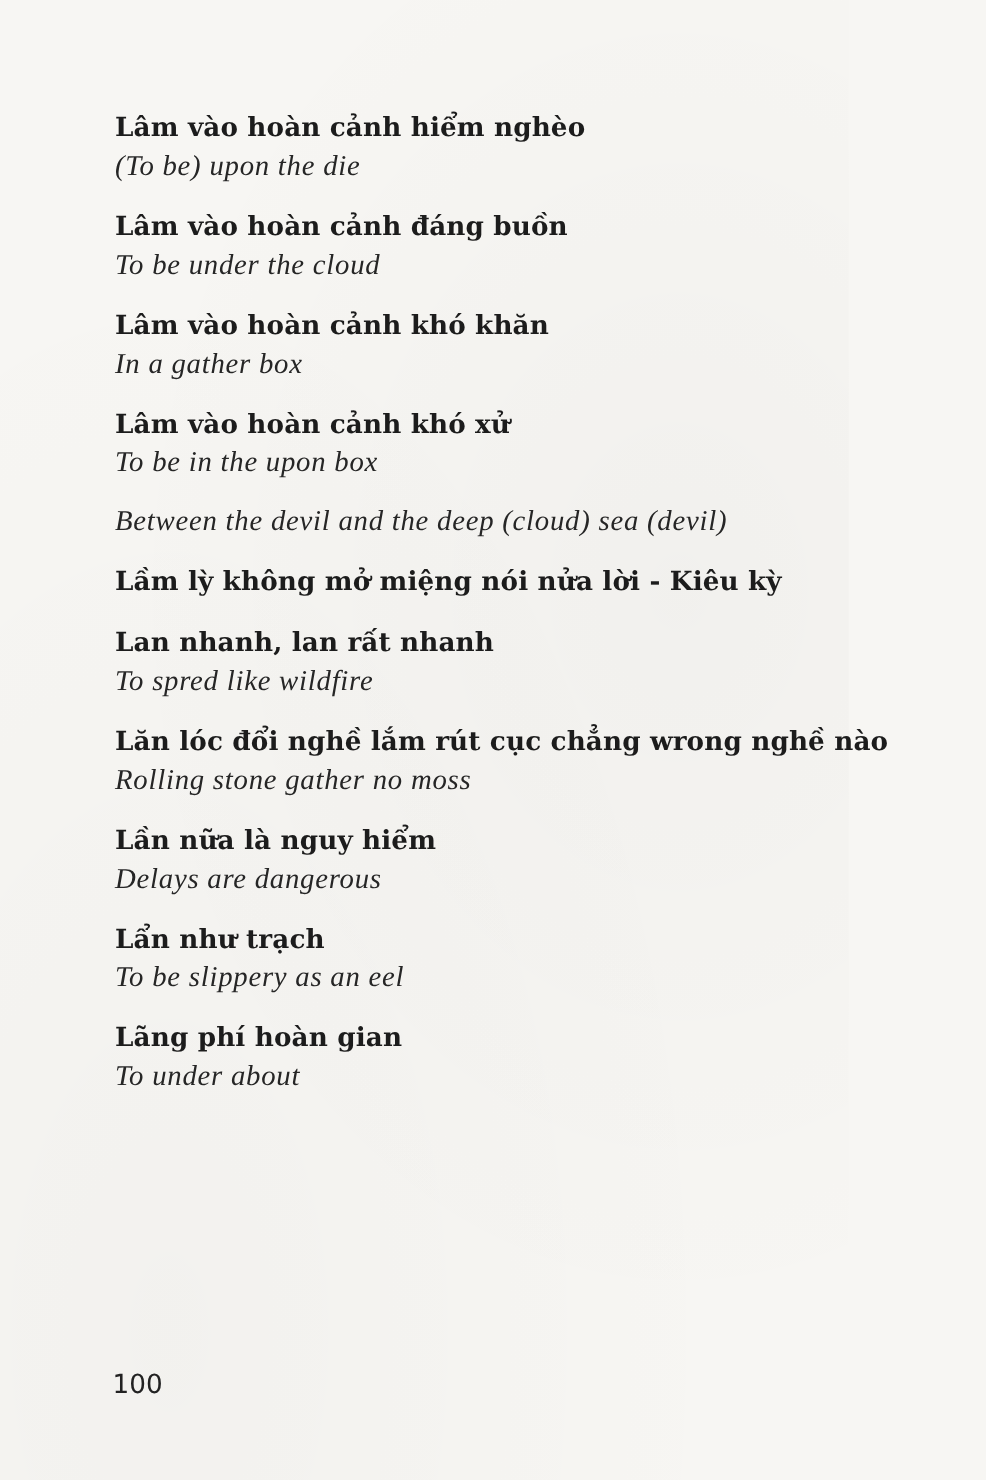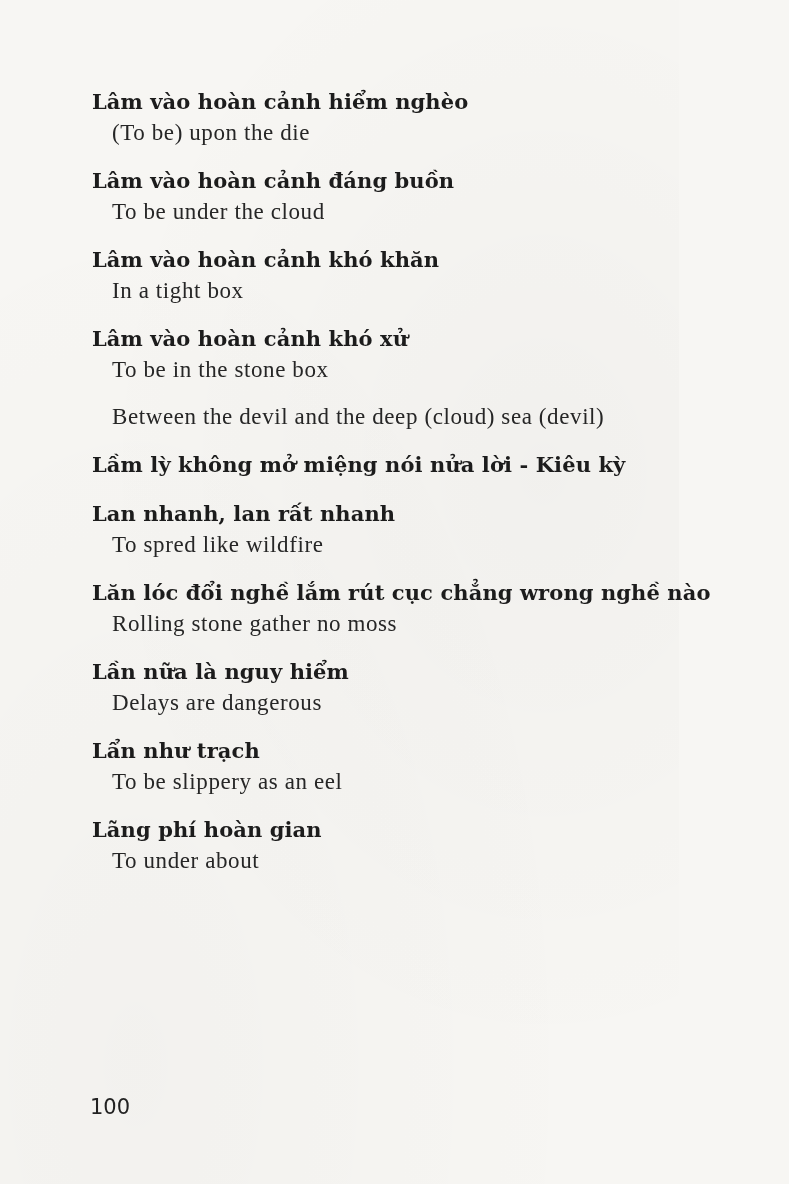--- a/index.html
+++ b/index.html
@@ -37,25 +37,25 @@
     .headword {
       font-family: "DejaVu Serif", "Liberation Serif", serif;
       font-weight: bold;
       font-size: 21px;
       line-height: 32px;
       color: #1c1c1c;
       letter-spacing: 0.1px;
     }
     .translation {
       font-family: "Liberation Serif", "DejaVu Serif", serif;
+      font-style: italic;
       font-size: 23px;
       line-height: 30px;
       color: #262626;
       letter-spacing: 0.6px;
-      margin-left: 20px;
     }
     .page-number {
       position: absolute;
       left: 90px;
       top: 1072px;
       font-family: "DejaVu Sans", "Liberation Sans", sans-serif;
       font-size: 21px;
       color: #222;
       margin-top: 23px;
     }
@@ -68,25 +68,25 @@
     <div class="entry">
       <div class="headword">Lâm vào hoàn cảnh hiểm nghèo</div>
       <div class="translation">(To be) upon the die</div>
     </div>
     <div class="entry">
       <div class="headword">Lâm vào hoàn cảnh đáng buồn</div>
       <div class="translation">To be under the cloud</div>
     </div>
     <div class="entry">
       <div class="headword">Lâm vào hoàn cảnh khó khăn</div>
-      <div class="translation">In a tight box</div>
+      <div class="translation">In a gather box</div>
     </div>
     <div class="entry">
       <div class="headword">Lâm vào hoàn cảnh khó xử</div>
-      <div class="translation">To be in the stone box</div>
+      <div class="translation">To be in the upon box</div>
     </div>
     <div class="entry">
       <div class="translation">Between the devil and the deep (cloud) sea (devil)</div>
     </div>
     <div class="entry">
       <div class="headword">Lầm lỳ không mở miệng nói nửa lời - Kiêu kỳ</div>
     </div>
     <div class="entry">
       <div class="headword">Lan nhanh, lan rất nhanh</div>
       <div class="translation">To spred like wildfire</div>

